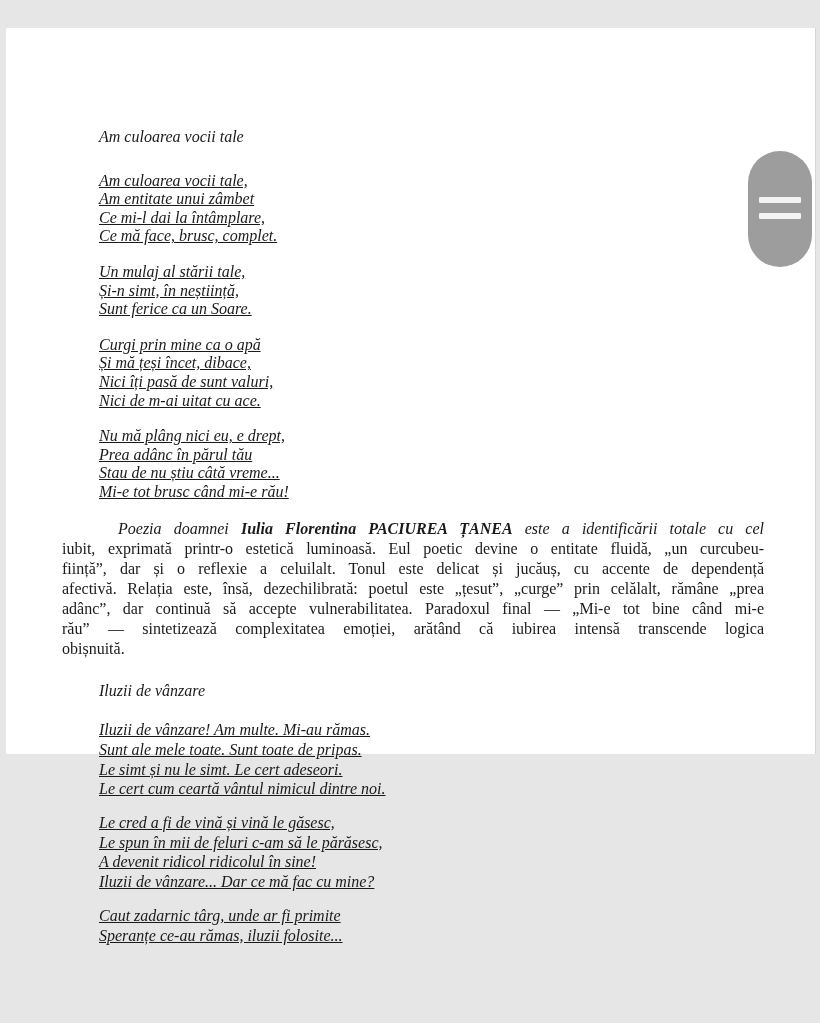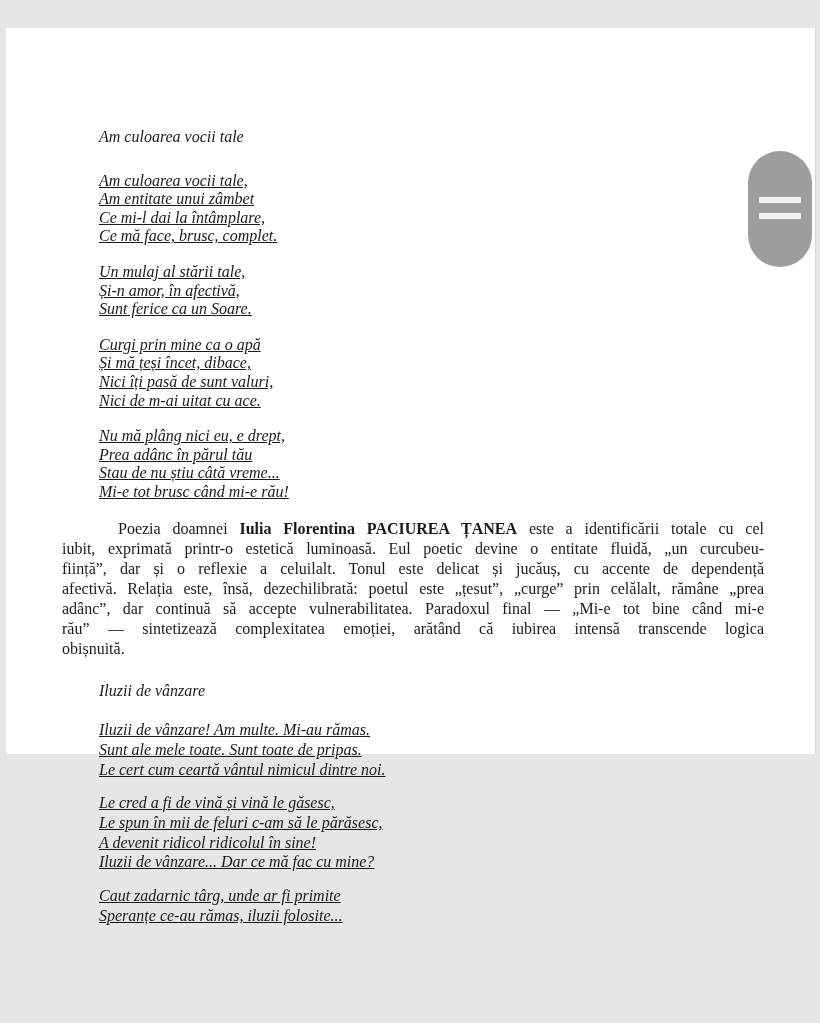--- a/index.html
+++ b/index.html
@@ -32,21 +32,21 @@
   .poem2 { line-height:19.7px; margin-top:22px; }
   .poem2 .poem-title { margin-bottom:20px; line-height:19.7px; }
   .poem2 .stanza { margin-bottom:14px; }
   .commentary {
     margin-top:15px;
     width:702px;
     font-size:16px;
     line-height:20px;
   }
   .prose-line { text-align:justify; text-align-last:justify; }
-  .prose-line:first-child { text-indent:56px; }
+  .prose-line:first-child { text-indent:56px;font-style:italic; }
   .prose-line.last { text-align-last:left; }
   .bold { font-weight:bold; }
   .scroll-handle {
     position:absolute;
     left:748px; top:151px;
     width:64px; height:116px;
     border-radius:32px;
     background:#9d9d9d;
     cursor:pointer;
   }
@@ -68,21 +68,21 @@
     <div class="poem-title">Am culoarea vocii tale</div>
     <div id="poem1-stanzas">
         <div class="stanza">
           <div class="poem-line">Am culoarea vocii tale,</div>
           <div class="poem-line">Am entitate unui zâmbet</div>
           <div class="poem-line">Ce mi-l dai la întâmplare,</div>
           <div class="poem-line">Ce mă face, brusc, complet.</div>
         </div>
         <div class="stanza">
           <div class="poem-line">Un mulaj al stării tale,</div>
-          <div class="poem-line">Și-n amor, în afectivă,</div>
+          <div class="poem-line">Și-n simt, în neștiință,</div>
           <div class="poem-line">Sunt ferice ca un Soare.</div>
         </div>
         <div class="stanza">
           <div class="poem-line">Curgi prin mine ca o apă</div>
           <div class="poem-line">Și mă țeși încet, dibace,</div>
           <div class="poem-line">Nici îți pasă de sunt valuri,</div>
           <div class="poem-line">Nici de m-ai uitat cu ace.</div>
         </div>
         <div class="stanza">
           <div class="poem-line">Nu mă plâng nici eu, e drept,</div>
@@ -102,20 +102,21 @@
       <div class="prose-line"><span>rău” — sintetizează complexitatea emoției, arătând că iubirea intensă transcende logica</span></div>
       <div class="prose-line last"><span>obișnuită.</span></div>
     </div>
 
   <div class="poem poem2">
     <div class="poem-title">Iluzii de vânzare</div>
     <div id="poem2-stanzas">
         <div class="stanza">
           <div class="poem-line">Iluzii de vânzare! Am multe. Mi-au rămas.</div>
           <div class="poem-line">Sunt ale mele toate. Sunt toate de pripas.</div>
+          <div class="poem-line">Le simt și nu le simt. Le cert adeseori.</div>
           <div class="poem-line">Le cert cum ceartă vântul nimicul dintre noi.</div>
         </div>
         <div class="stanza">
           <div class="poem-line">Le cred a fi de vină și vină le găsesc,</div>
           <div class="poem-line">Le spun în mii de feluri c-am să le părăsesc,</div>
           <div class="poem-line">A devenit ridicol ridicolul în sine!</div>
           <div class="poem-line">Iluzii de vânzare... Dar ce mă fac cu mine?</div>
         </div>
         <div class="stanza">
           <div class="poem-line">Caut zadarnic târg, unde ar fi primite</div>

